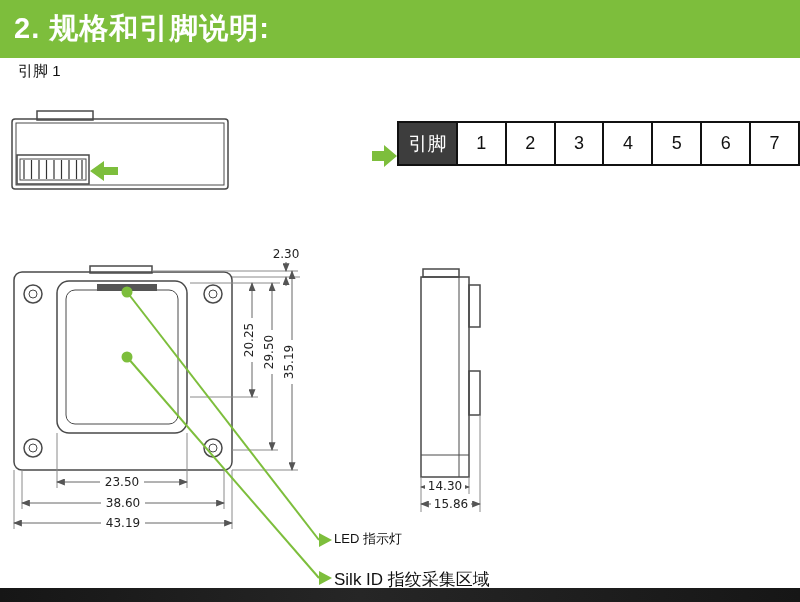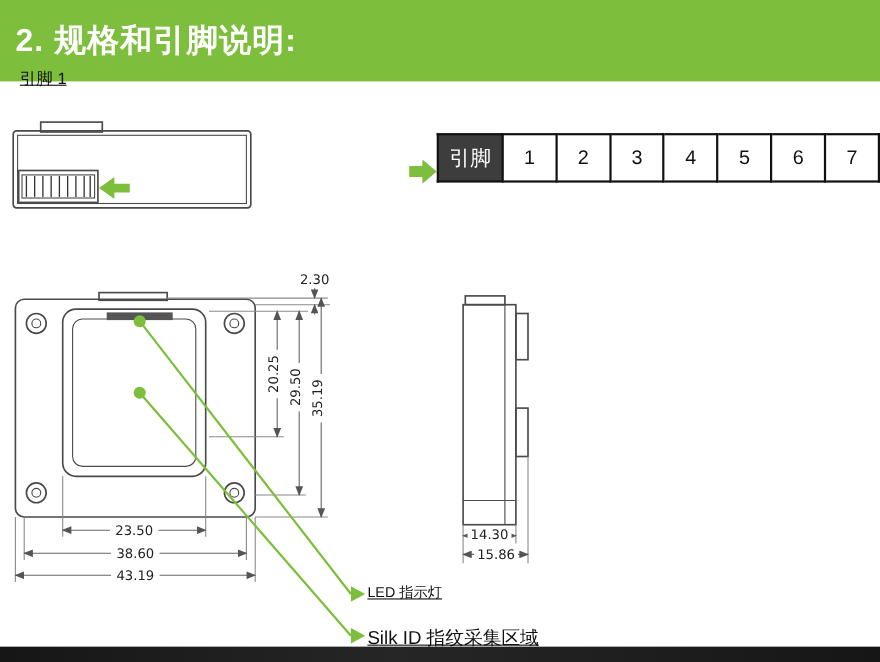--- a/index.html
+++ b/index.html
@@ -1,30 +1,30 @@
 <!DOCTYPE html>
 <html style="--accent-green: #7DBE3C; --table-header-bg: #3d3d3d; --footer-bg: #1c1c1c;"><head>
 <meta charset="utf-8">
 <style>
   html,body{margin:0;padding:0;background:#fff;}
   .page{position:relative;width:800px;height:602px;background:#ffffff;overflow:hidden;
         font-family:"Liberation Sans","DejaVu Sans",sans-serif;color:#111;}
 
   
-  .header{position:absolute;top:0;left:0;width:800px;height:74px;
+  .header{position:absolute;top:0;left:0;width:800px;height:58px;
           background:var(--accent-green,#7DBE3C);display:flex;align-items:center;}
   .header .title{color:#ffffff;font-size:29px;font-weight:600;padding-left:14px;letter-spacing:1px;}
 
   
   .footer{position:absolute;left:0;bottom:0;width:800px;height:14px;
           background:linear-gradient(90deg,#161616 0%,#262626 45%,#161616 100%);
           background-color:var(--footer-bg,#1c1c1c);}
 
   
-  .label{position:absolute;color:#111;text-decoration:underline;}
+  .label{position:absolute;color:#111;}
   #pin1-label{top:62px;left:18px;font-size:15px;}
   #led-label{top:530px;left:334px;font-size:13px;}
   #silk-label{top:568px;left:334px;font-size:17px;}
 
   
   .pin-table{position:absolute;left:397px;top:121px;border-collapse:collapse;table-layout:fixed;}
   .pin-table th,.pin-table td{border:2px solid #111;text-align:center;vertical-align:middle;padding:0;}
   .pin-table .hd{background:var(--table-header-bg,#3d3d3d);color:#fff;width:58px;
                  font-size:19px;font-weight:normal;}
   .pin-table .num{width:48px;height:41px;font-size:18px;background:#fff;}

